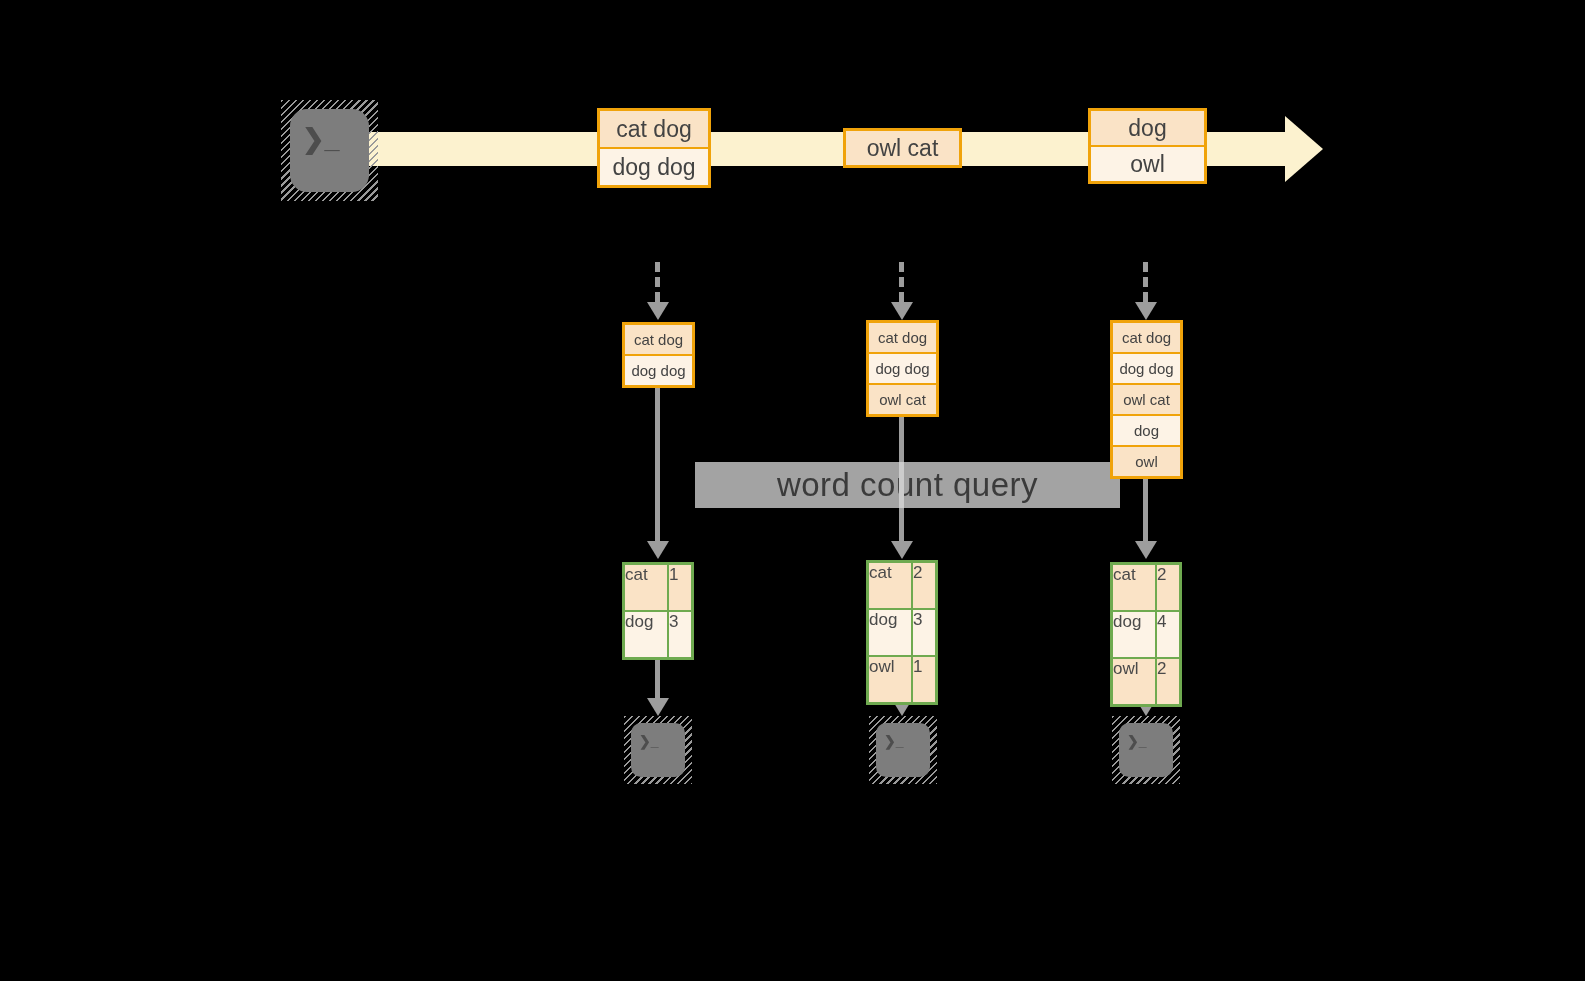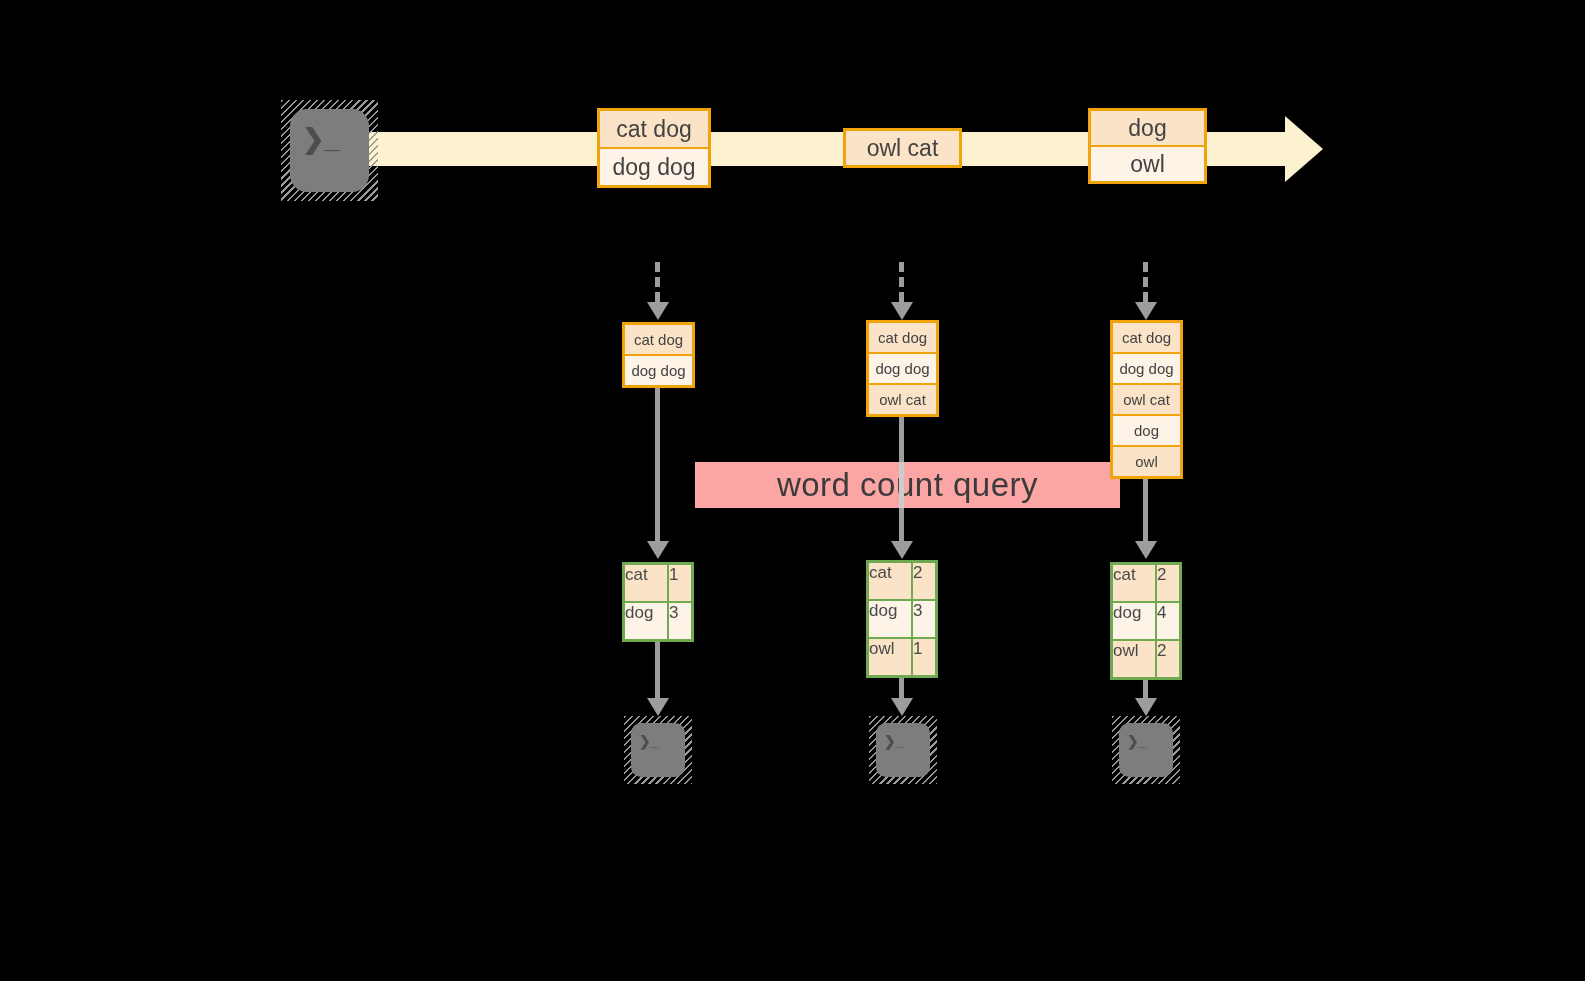--- a/index.html
+++ b/index.html
@@ -32,30 +32,30 @@
   .stack .cell{display:flex;align-items:center;justify-content:center;color:#434343;}
   .cell.dark{background:var(--cell-dark);}
   .cell.light{background:var(--cell-light);}
   .event-cell{width:108px;height:36px;font-size:23px;}
   .event-cell.single{width:113px;height:34px;}
   .state-cell{width:67px;height:29px;font-size:15px;}
 
   
   .count-table{display:grid;grid-template-columns:42px 22px;gap:2px;
     background:var(--green);border:3px solid var(--green);z-index:5;}
-  .count-table .cell{height:36px;font-size:17px;color:#4a4a4a;}
+  .count-table .cell{height:45px;font-size:17px;color:#4a4a4a;}
 
   
   .vline{width:5px;background:var(--arrow);z-index:2;}
   .vdash{width:0;border-left:5px dashed var(--arrow);z-index:2;}
   .ahead{width:0;height:0;border-left:11px solid transparent;
     border-right:11px solid transparent;border-top:18px solid var(--arrow);z-index:2;}
 
   
-  .band{background:#fca5a5;z-index:3;display:flex;align-items:center;justify-content:center;}
+  .band{background:#a3a3a3;z-index:3;display:flex;align-items:center;justify-content:center;}
   .band-text{font-size:33px;font-weight:300;color:#3b3b3b;letter-spacing:.5px;}
   .arrow-through{background:#cccccc;z-index:4;}
 
   
   .term{background:repeating-linear-gradient(135deg, #9a9a9a 0 1.6px, transparent 1.6px 5px);z-index:5;}
   .term-inner{position:absolute;background:var(--term);}
   .term-glyph{position:absolute;color:#4d4d4d;font-weight:700;line-height:1;}
 </style>
 </head>
 <body>

